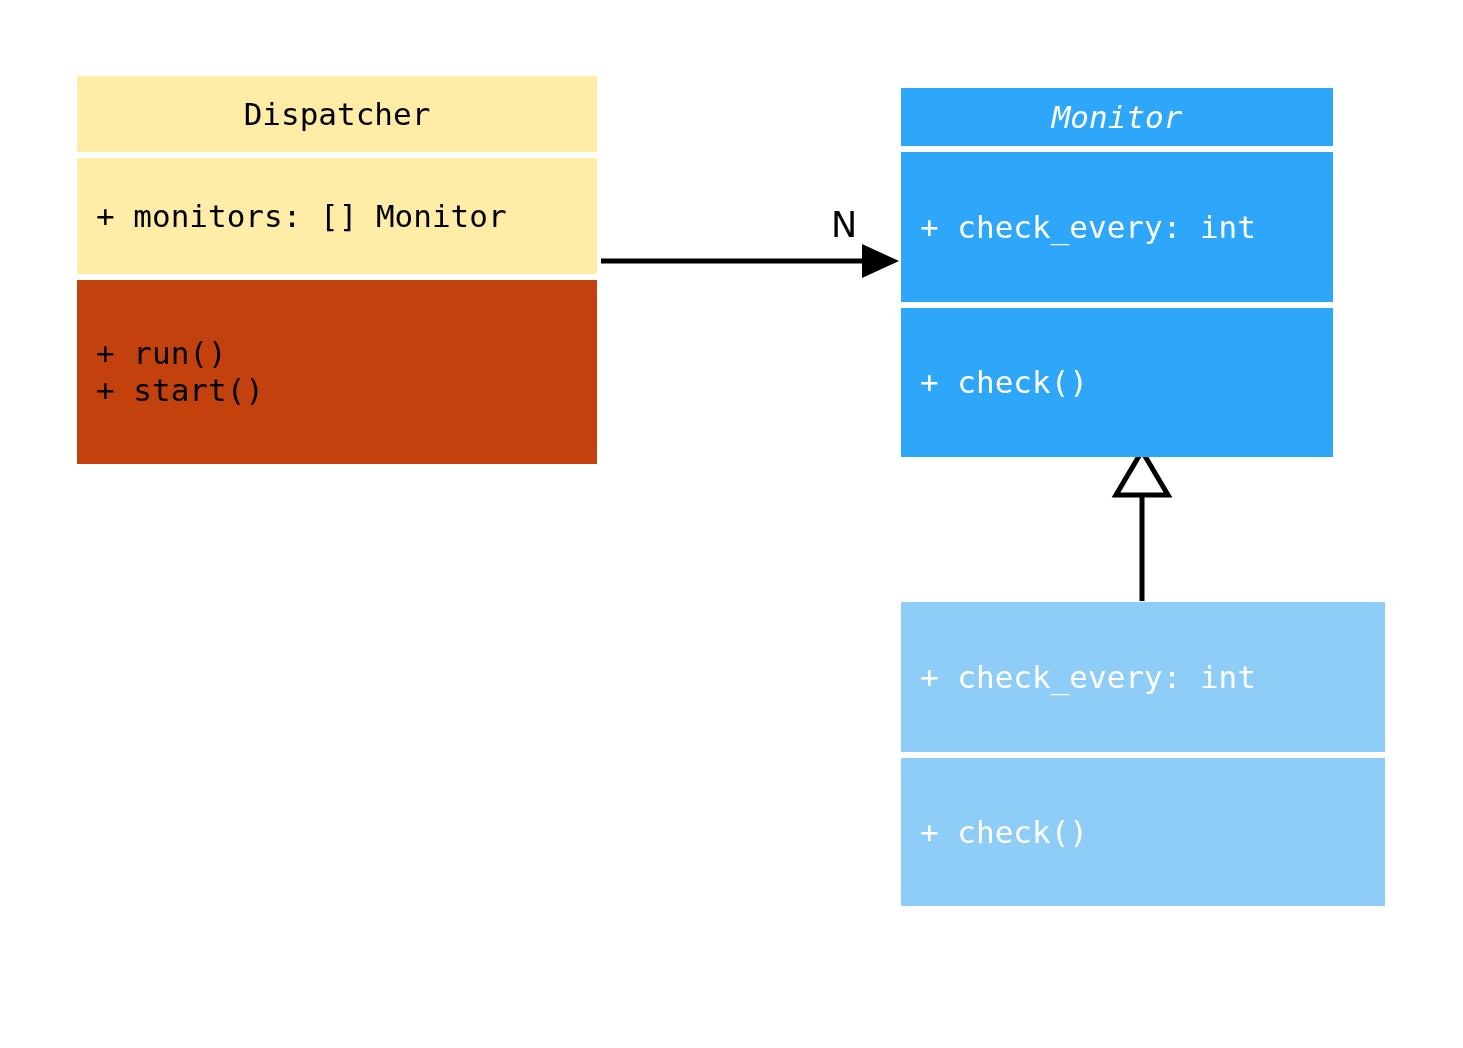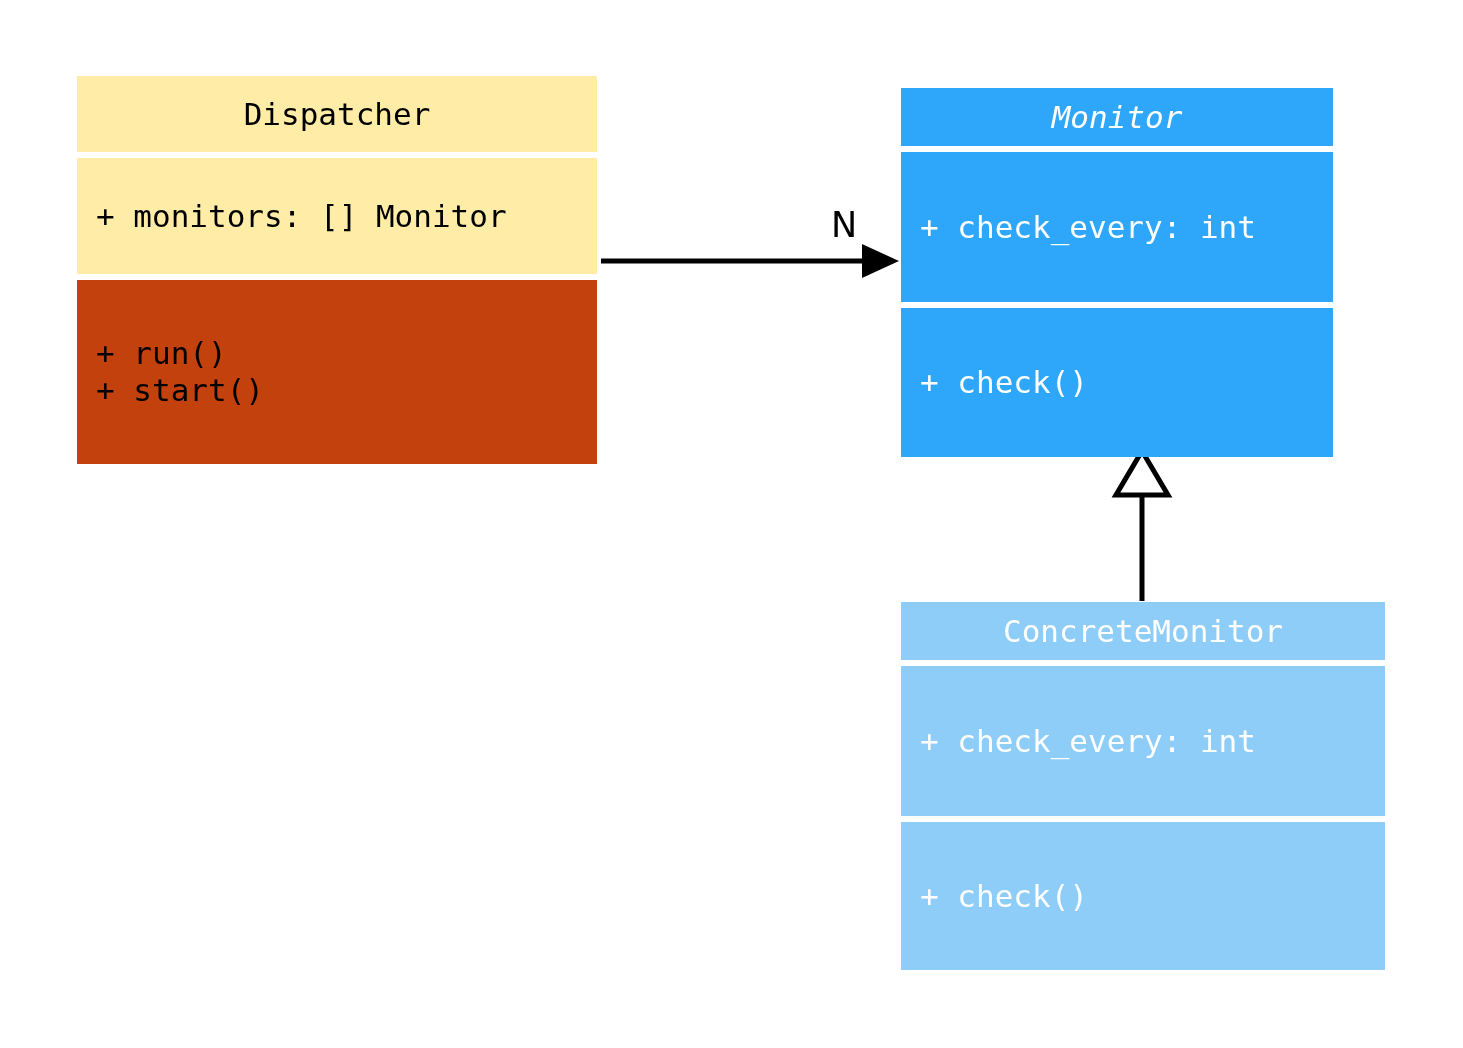--- a/index.html
+++ b/index.html
@@ -112,21 +112,20 @@
     <div class="sec title" style="background-color: rgb(46, 167, 250); color: rgb(255, 255, 255);">Monitor</div>
     <div class="sec body attrs" style="background-color: rgb(46, 167, 250); color: rgb(255, 255, 255);">
       <span class="line">+ check_every: int</span>
     </div>
     <div class="sec body methods" style="background-color: rgb(46, 167, 250); color: rgb(255, 255, 255);">
       <span class="line">+ check()</span>
     </div>
   </div>
 
   <div class="uml-class class-concretemonitor">
-    <div class="sec title" style="background-color: rgb(142, 205, 248); color: rgb(255, 255, 255);">ConcreteMonitor</div>
     <div class="sec body attrs" style="background-color: rgb(142, 205, 248); color: rgb(255, 255, 255);">
       <span class="line">+ check_every: int</span>
     </div>
     <div class="sec body methods" style="background-color: rgb(142, 205, 248); color: rgb(255, 255, 255);">
       <span class="line">+ check()</span>
     </div>
   </div>
 
 </div>
 

